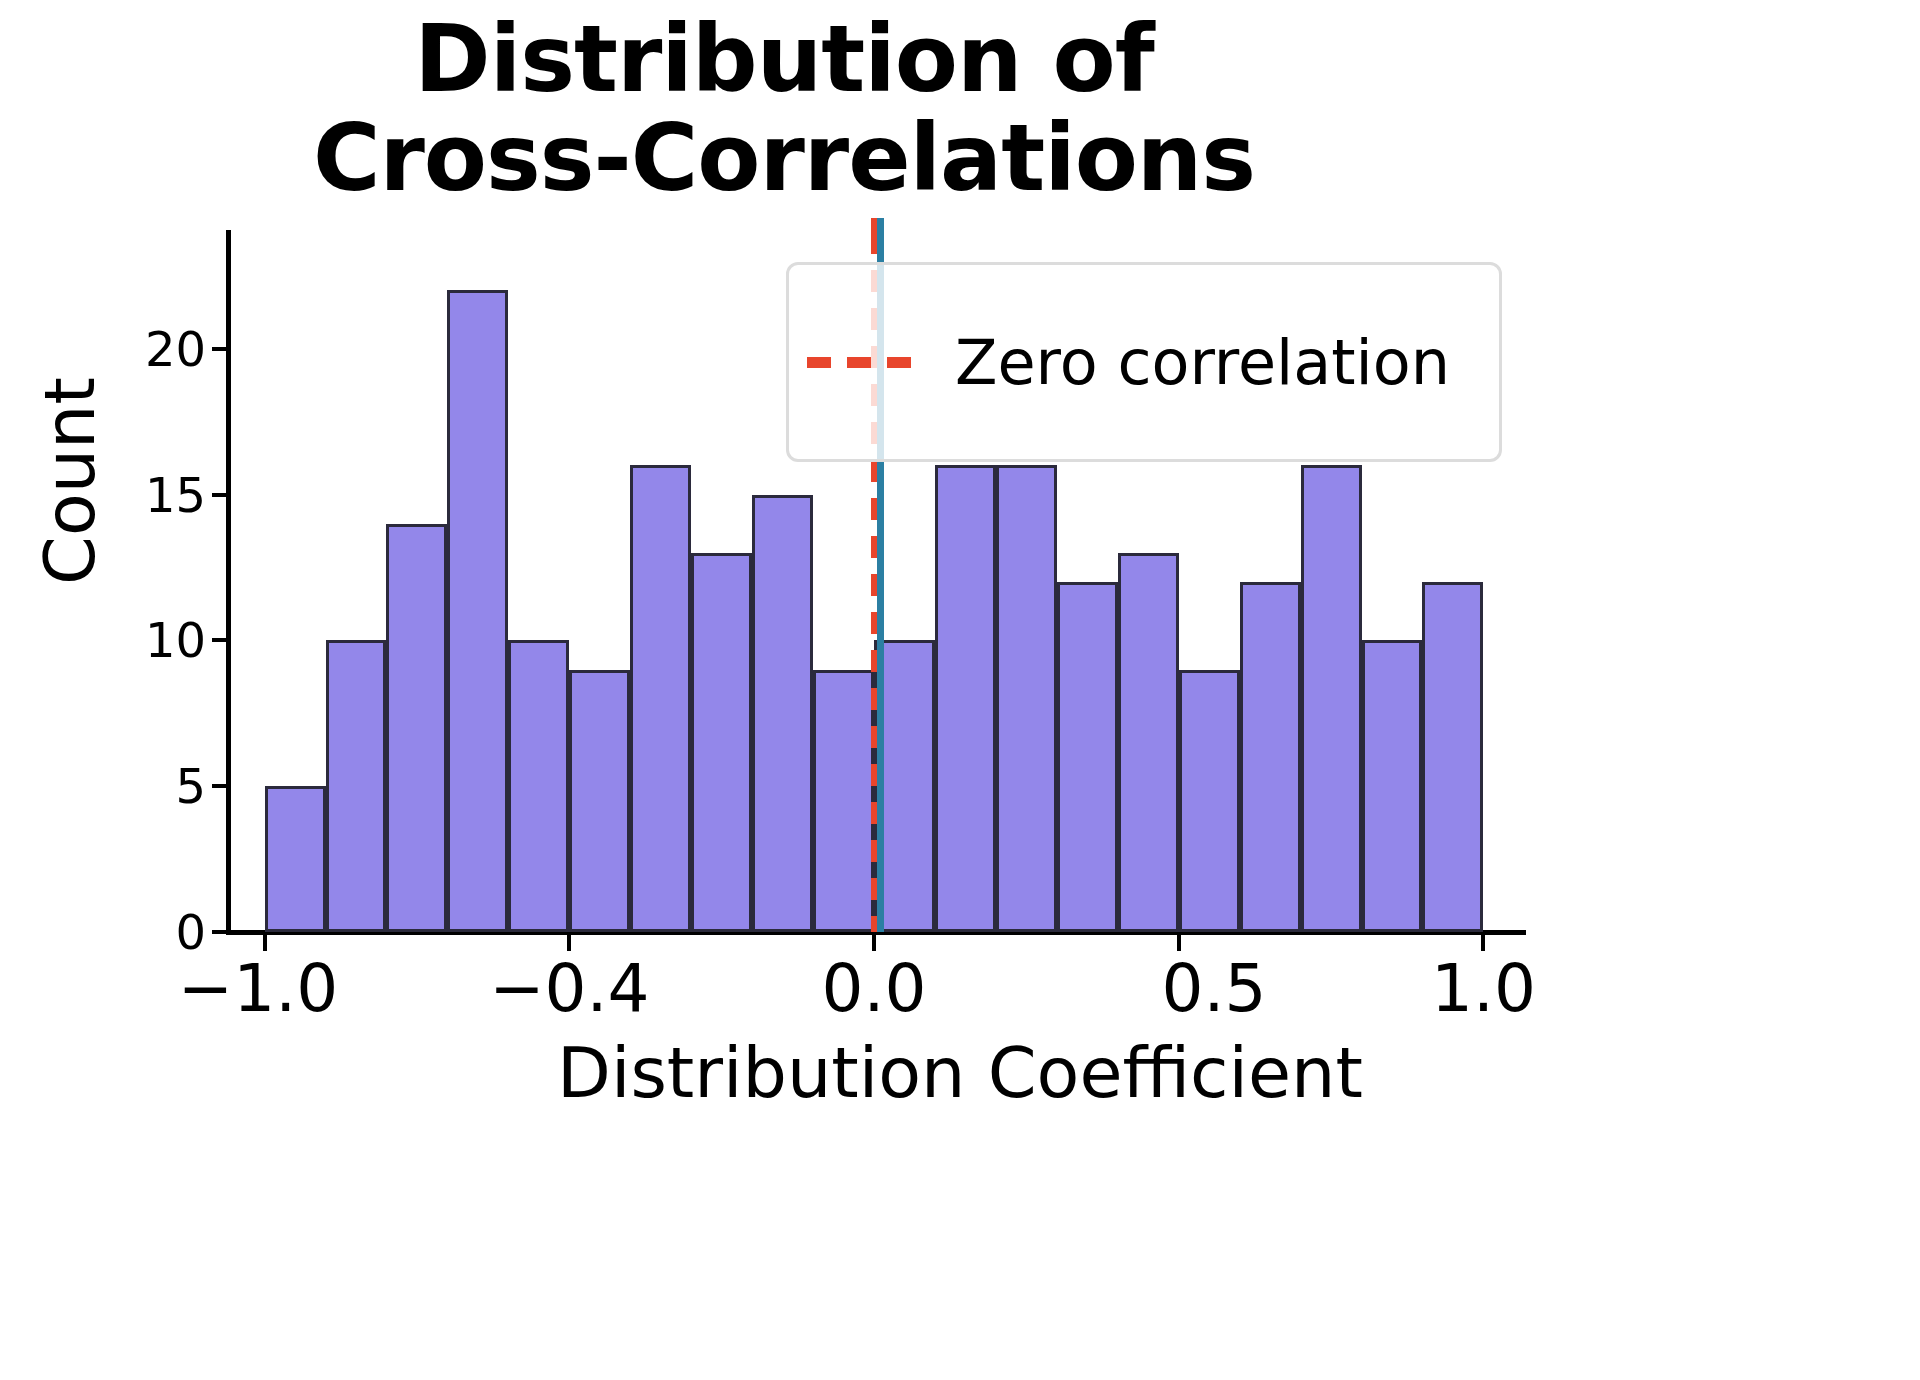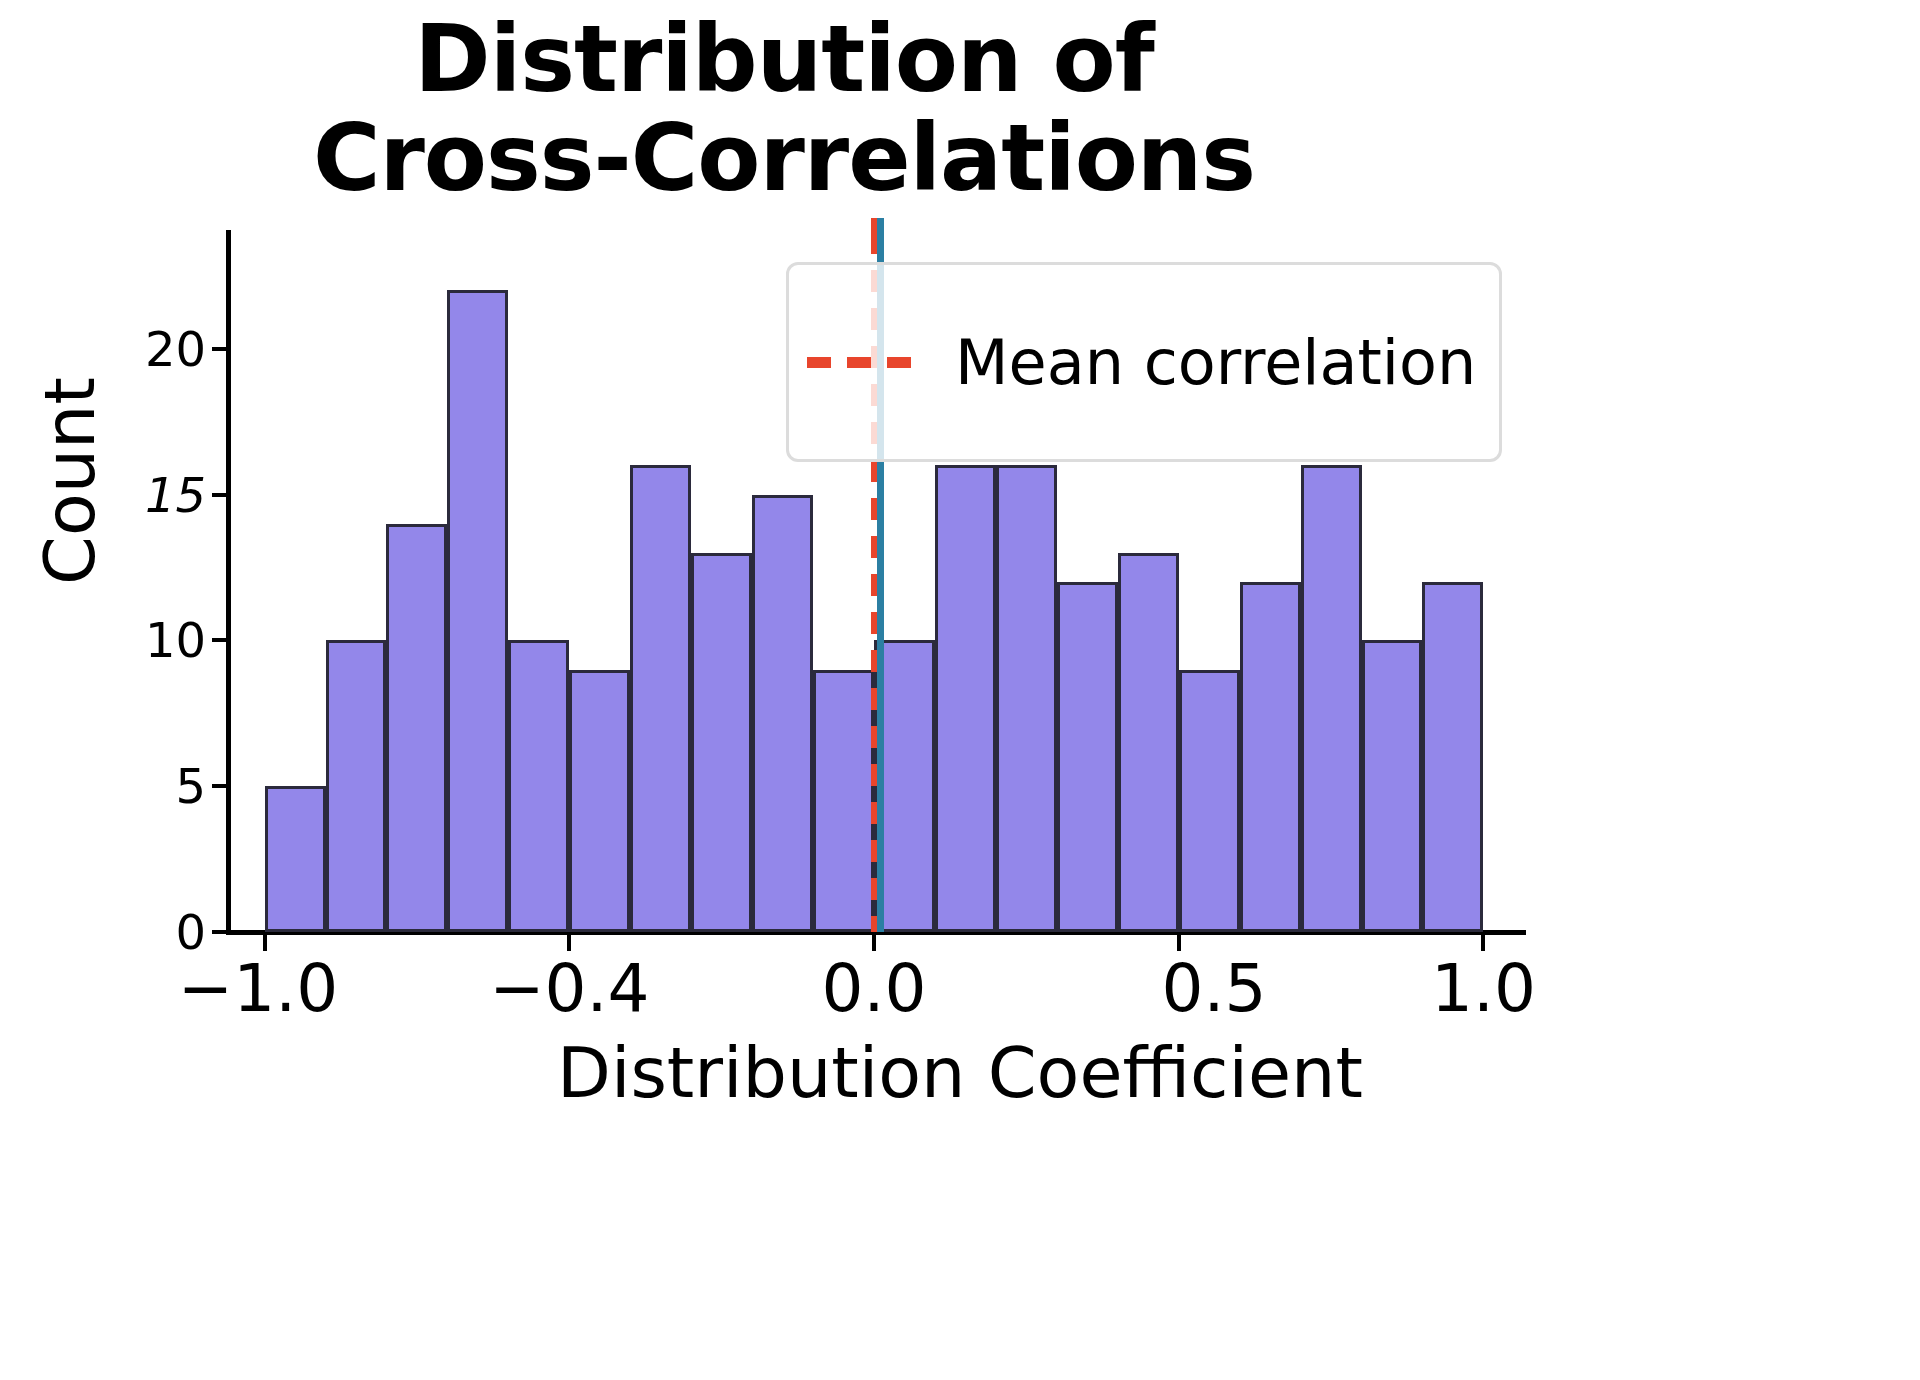--- a/index.html
+++ b/index.html
@@ -174,21 +174,21 @@
 <div id="axis-x-spine"></div>
 
 <div id="y-ticks">
     <div class="ytick-mark" style="top: 930px;"></div>
     <div class="ytick-label" style="top: 932px;">0</div>
     <div class="ytick-mark" style="top: 784.167px;"></div>
     <div class="ytick-label" style="top: 786.167px;">5</div>
     <div class="ytick-mark" style="top: 638.333px;"></div>
     <div class="ytick-label" style="top: 640.333px;">10</div>
     <div class="ytick-mark" style="top: 492.5px;"></div>
-    <div class="ytick-label" style="top: 494.5px; font-style: italic;">15</div>
+    <div class="ytick-label" style="top: 494.5px;">15</div>
     <div class="ytick-mark" style="top: 346.667px;"></div>
     <div class="ytick-label" style="top: 348.667px;">20</div>
   </div>
 <div id="x-ticks">
     <div class="xtick-mark" style="left: 262.566px;"></div>
     <div class="xtick-label" style="left: 258px;">−1.0</div>
     <div class="xtick-mark" style="left: 567.283px;"></div>
     <div class="xtick-label" style="left: 569.283px;">−0.4</div>
     <div class="xtick-mark" style="left: 872px;"></div>
     <div class="xtick-label" style="left: 874px;">0.0</div>
@@ -229,15 +229,15 @@
     <div class="vline-top" id="mean-line-top" style="background: rgb(43, 127, 163);"></div>
   </div>
 </div>
 
 <div id="xlabel">Distribution Coefficient</div>
 <div id="ylabel">Count</div>
 
 <div id="legend">
   <div class="legend-row">
     <div class="legend-swatch sw-dashed"></div>
-    <div class="legend-text">Mean correlation</div>
+    <div class="legend-text">Zero correlation</div>
   </div>
 </div>
 
 </body></html>

